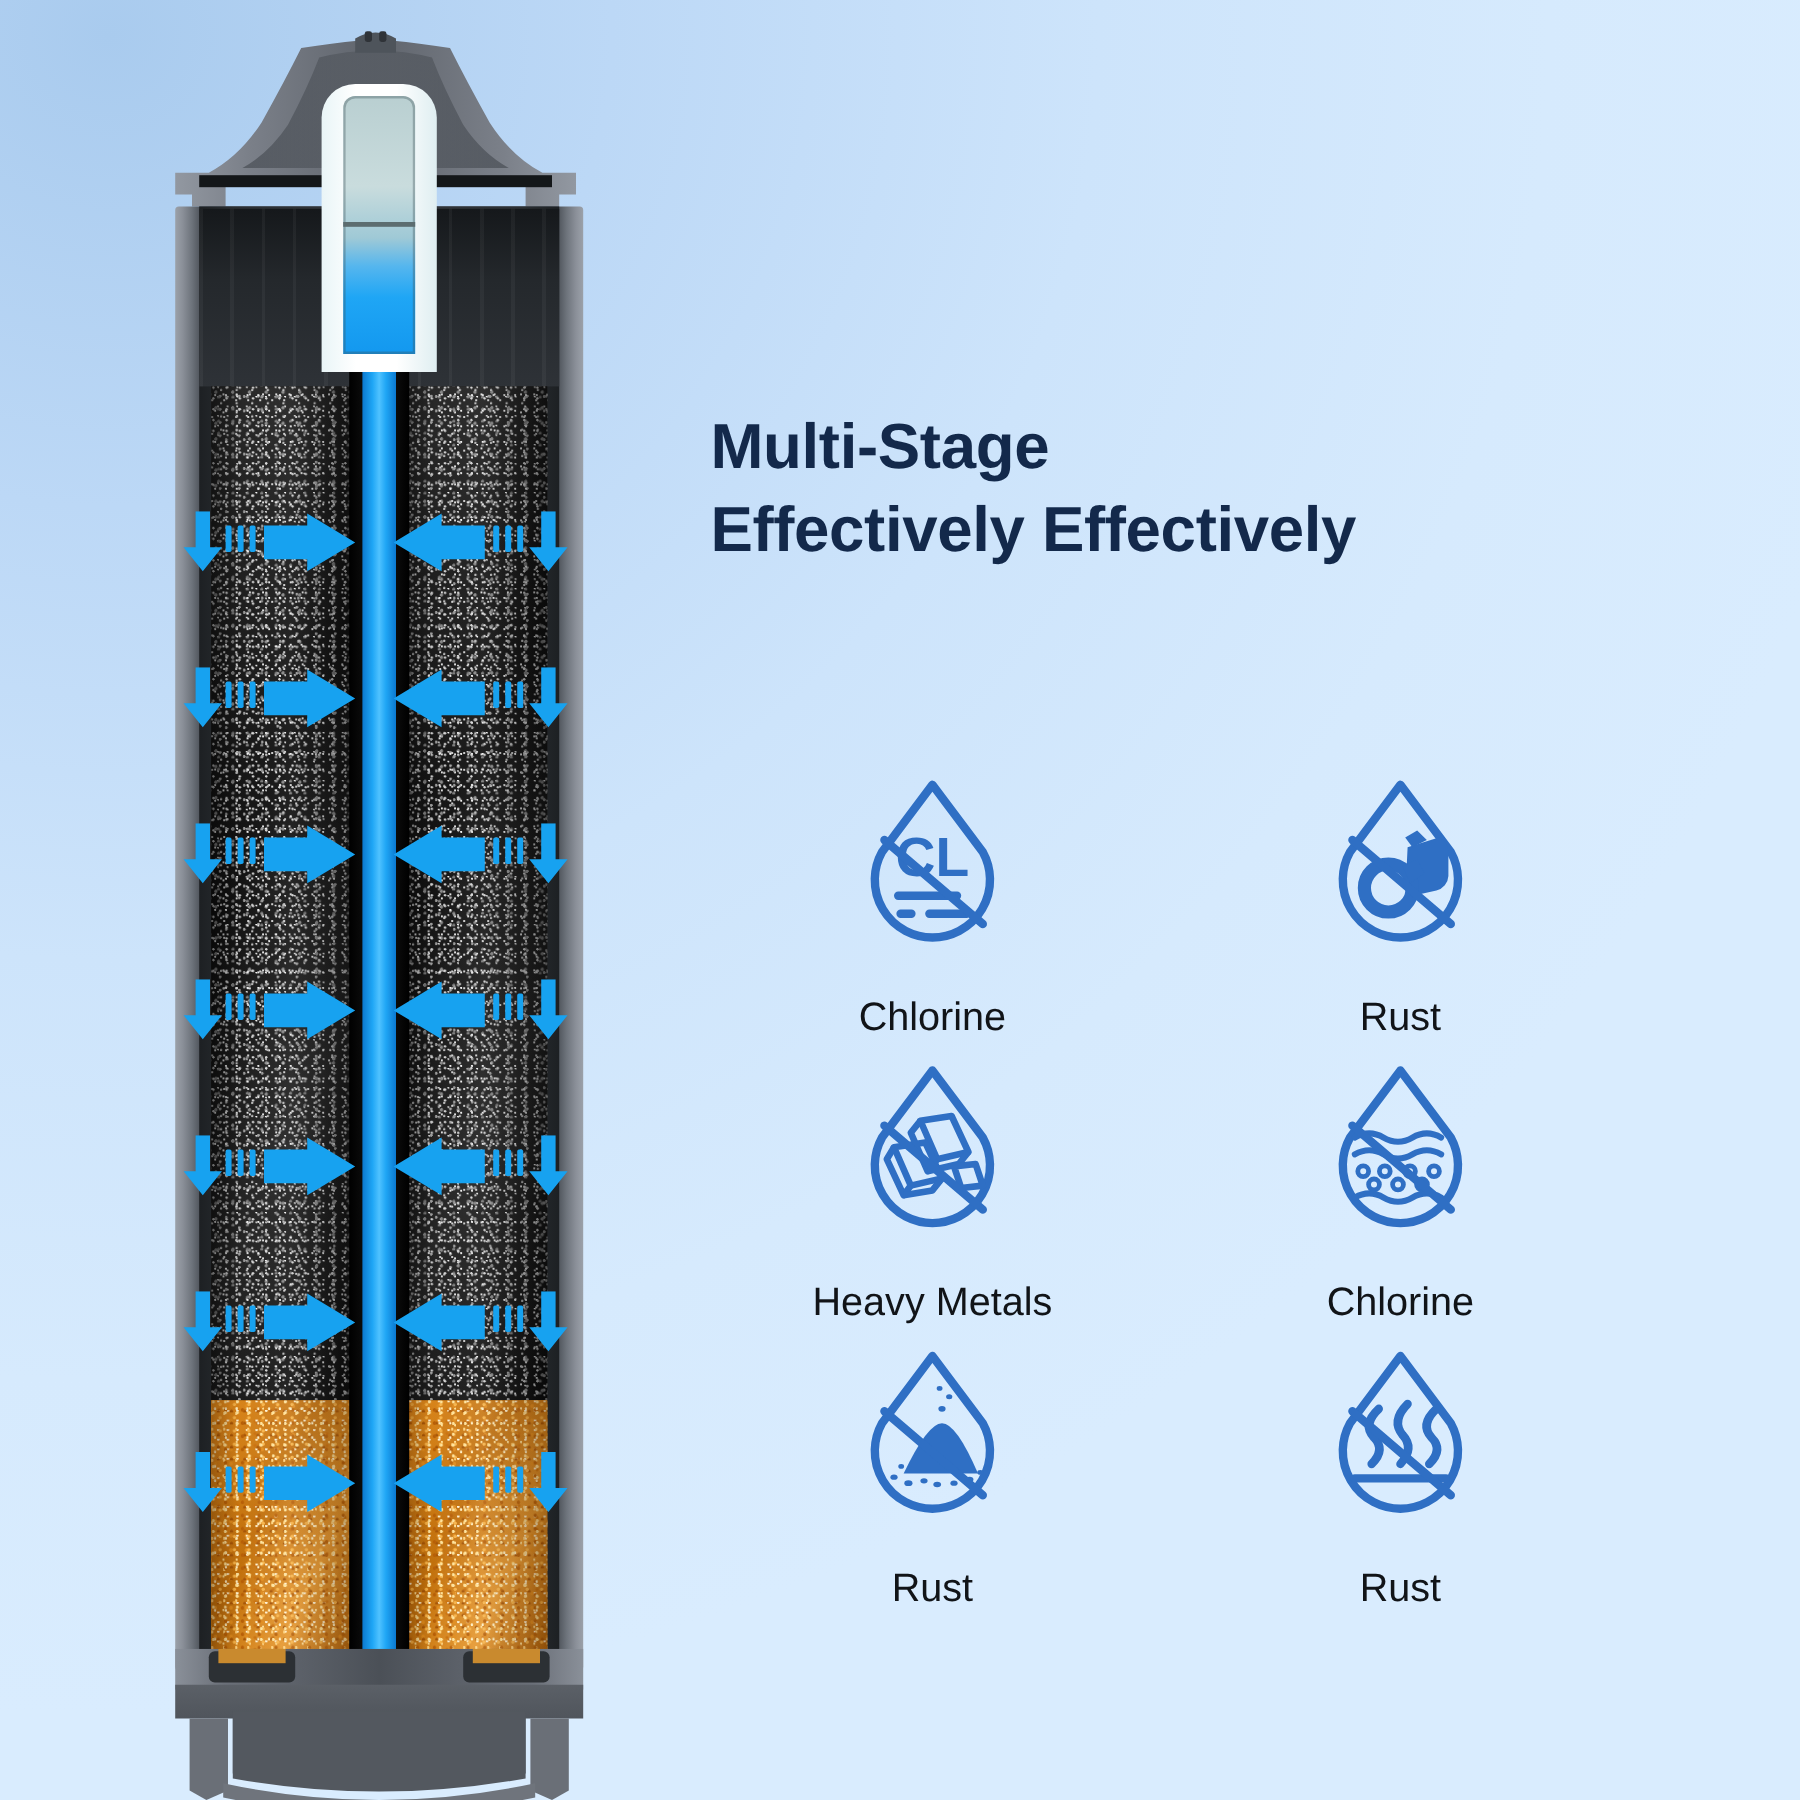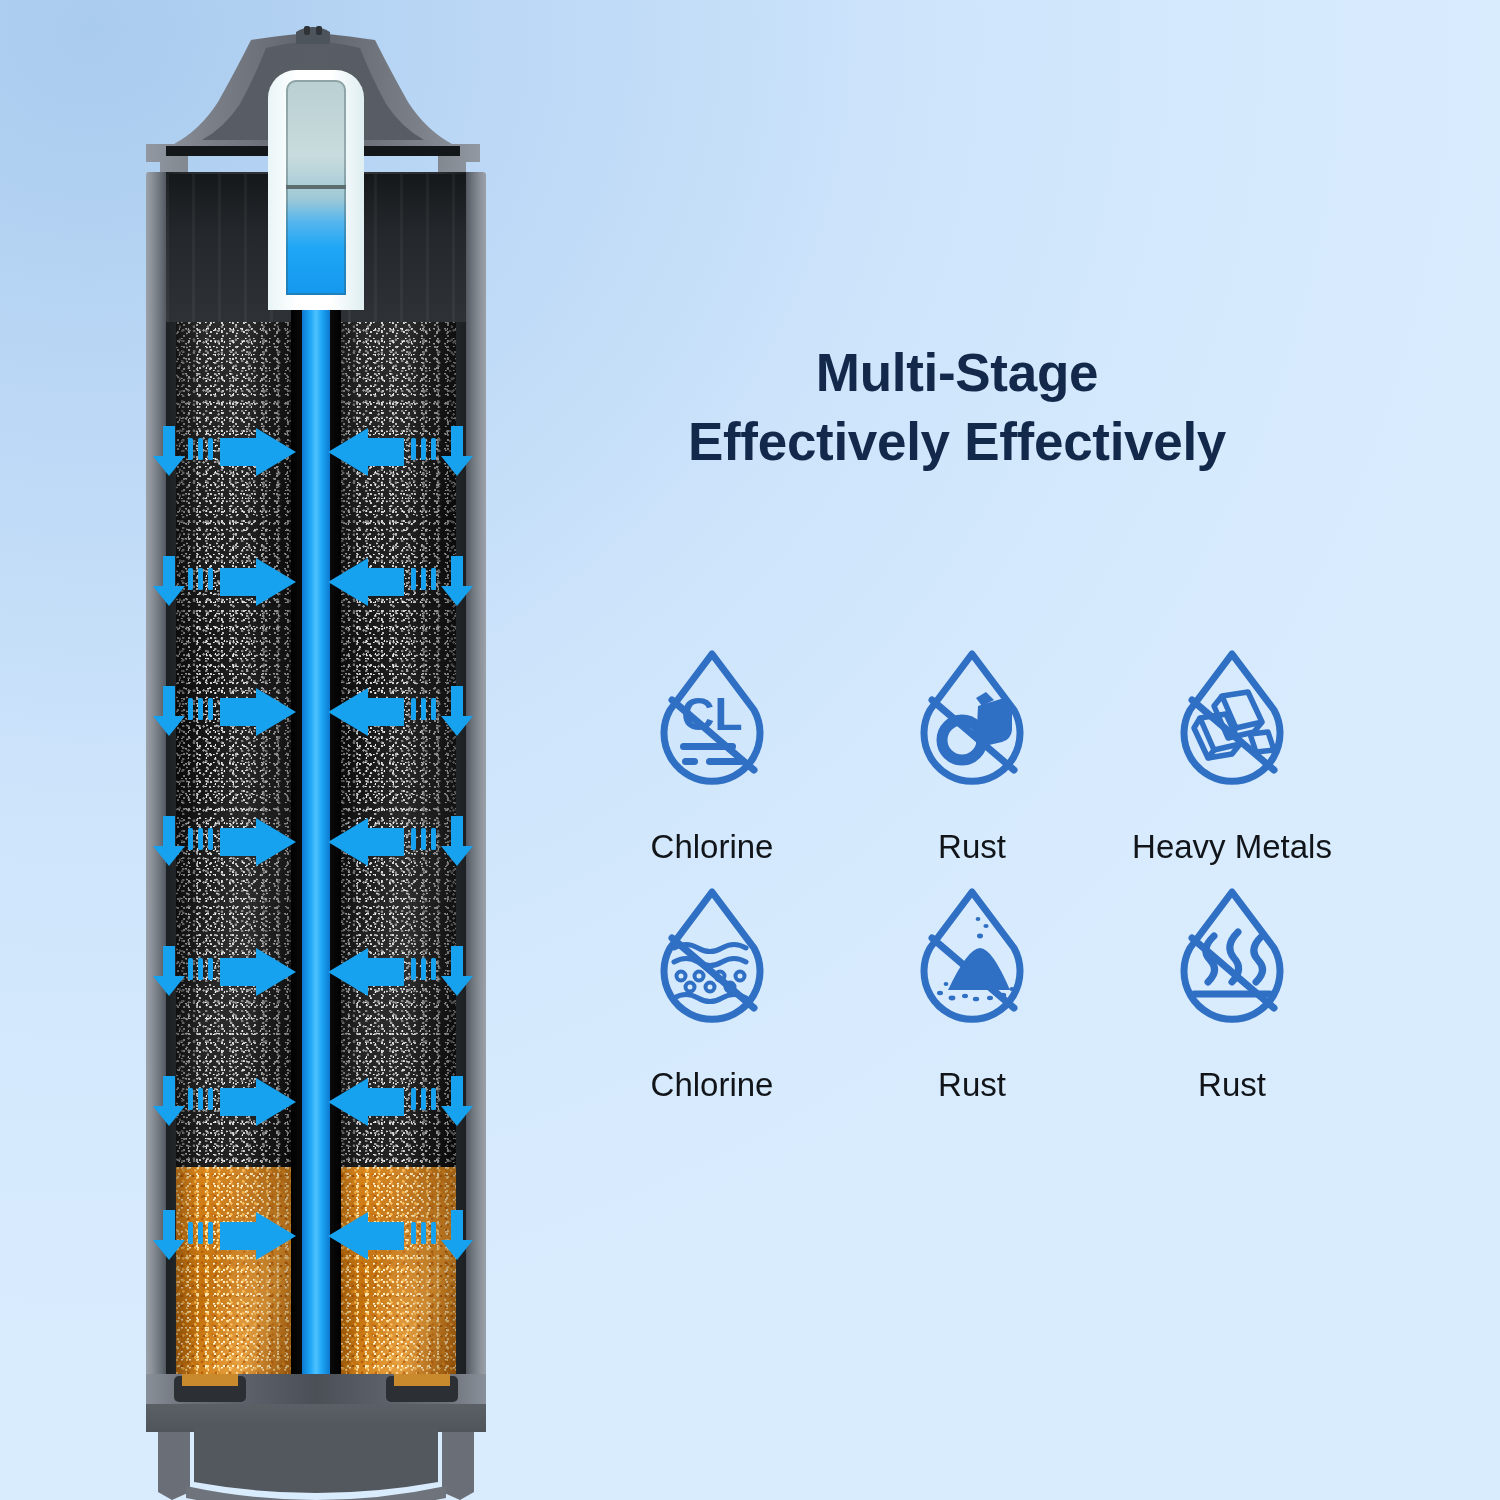--- a/index.html
+++ b/index.html
@@ -128,32 +128,32 @@
 
   
   .base{position:absolute;left:30px;top:1352px;width:356px;height:150px;}
 
   
   .arrow-row{position:absolute;left:0;width:410px;height:52px;}
   .arw{position:absolute;}
   .arw svg{display:block;}
 
   
-  #content{position:absolute;left:592px;top:0;width:800px;height:1500px;text-align:center;}
+  #content{position:absolute;left:592px;top:0;width:800px;height:1500px;}
   h1#headline{
     position:absolute;left:0;top:338px;width:730px;margin:0;
     font-family:"Liberation Sans", sans-serif;
     font-size:53px;line-height:1.31;font-weight:600;
     letter-spacing:-0.3px;color:#13294b;
   }
   h1#headline span{display:block;}
 
   #grid{
     position:absolute;left:0;top:648px;width:760px;
-    display:grid;grid-template-columns:repeat(3,1fr);
+    display:grid;grid-template-columns:repeat(2,1fr);
     row-gap:78px;column-gap:0px;gap:20px;
   }
   .cell{display:flex;flex-direction:column;align-items:center;}
   .cell .ico{width:124px;height:140px;}
   .cell .lbl{
     margin-top:40px;font-size:33px;font-weight:400;color:#111418;
     font-family:"Liberation Sans", sans-serif;white-space:nowrap;
   }
 </style>
 </head>

